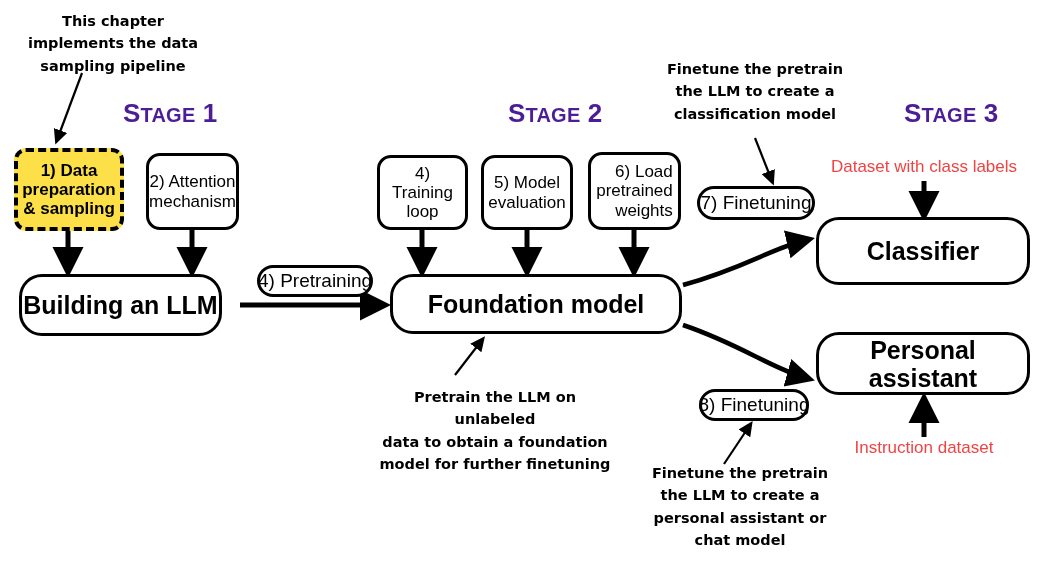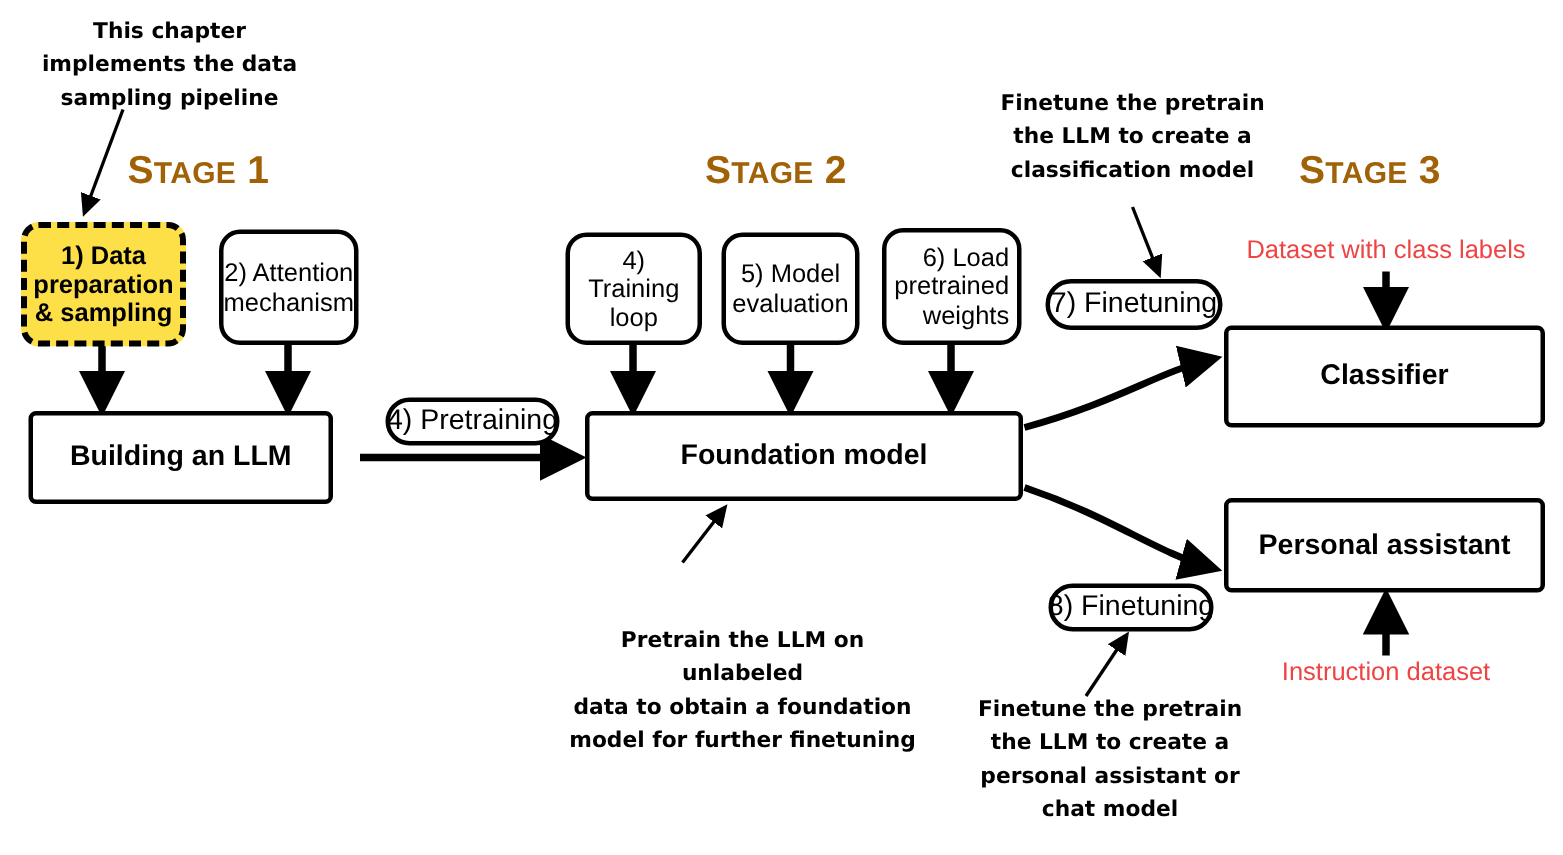--- a/index.html
+++ b/index.html
@@ -18,39 +18,40 @@
     box-sizing:border-box;
     border:3px solid #000;
     background:#fff;
     display:flex;align-items:center;justify-content:center;
     text-align:center;
     color:#000;
     line-height:1.12;
     font-family:"Liberation Sans", sans-serif;
   }
   .node.small{border-radius:14px;font-size:17px;padding:2px 4px;}
-  .node.big{border-radius:5px;font-size:19px;font-weight:bold;}
+  .node.big{border-radius:23px;font-size:25px;font-weight:bold;}
   .node.pill{border-radius:999px;font-size:19px;border-width:3px;padding:12px 6px;white-space:nowrap;}
   .node.dashed{
     border-style:dashed;
     border-width:4px;
     border-radius:12px;
     background:#fde047;
     font-weight:bold;
     font-size:17px;
   }
 
   
   .stage{
     position:absolute;
     font-weight:bold;
-    color:#a16207;
+    color:#4c1d95;
     white-space:nowrap;
     font-family:"Liberation Sans", sans-serif;
     letter-spacing:.2px;
+    margin-left:38px;
   }
   .stage .cap{font-size:26px;}
   .stage .sc{font-size:20px;}
   .stage .num{font-size:26px;}
 
   
   .note{
     position:absolute;
     font-weight:bold;
     font-size:14.5px;
@@ -145,21 +146,21 @@
   </div>
   <div class="stage" style="left:470px;top:98px;">
     <span class="cap">S</span><span class="sc">TAGE</span><span class="num"> 2</span>
   </div>
   <div class="stage" style="left:866px;top:98px;">
     <span class="cap">S</span><span class="sc">TAGE</span><span class="num"> 3</span>
   </div>
 
   <div class="note" style="left:18px;top:10px;width:190px;">This chapter<br>implements the data<br>sampling pipeline</div>
 
-  <div class="note" style="left:372px;top:386px;width:246px;margin-top:30px;">Pretrain the LLM on unlabeled<br>data to obtain a foundation<br>model for further finetuning</div>
+  <div class="note" style="left:372px;top:386px;width:246px;">Pretrain the LLM on unlabeled<br>data to obtain a foundation<br>model for further finetuning</div>
 
   <div class="note" style="left:660px;top:58px;width:190px;">Finetune the pretrain<br>the LLM to create a<br>classification model</div>
 
   <div class="note" style="left:645px;top:462px;width:190px;">Finetune the pretrain<br>the LLM to create a<br>personal assistant or<br>chat model</div>
 
   <div class="caption" style="left:824px;top:157px;width:200px;">Dataset with class labels</div>
   <div class="caption" style="left:839px;top:438px;width:170px;">Instruction dataset</div>
 
   <div class="node dashed" style="left:14px;top:148px;width:110px;height:83px;">1) Data<br>preparation<br>&amp; sampling</div>
 

